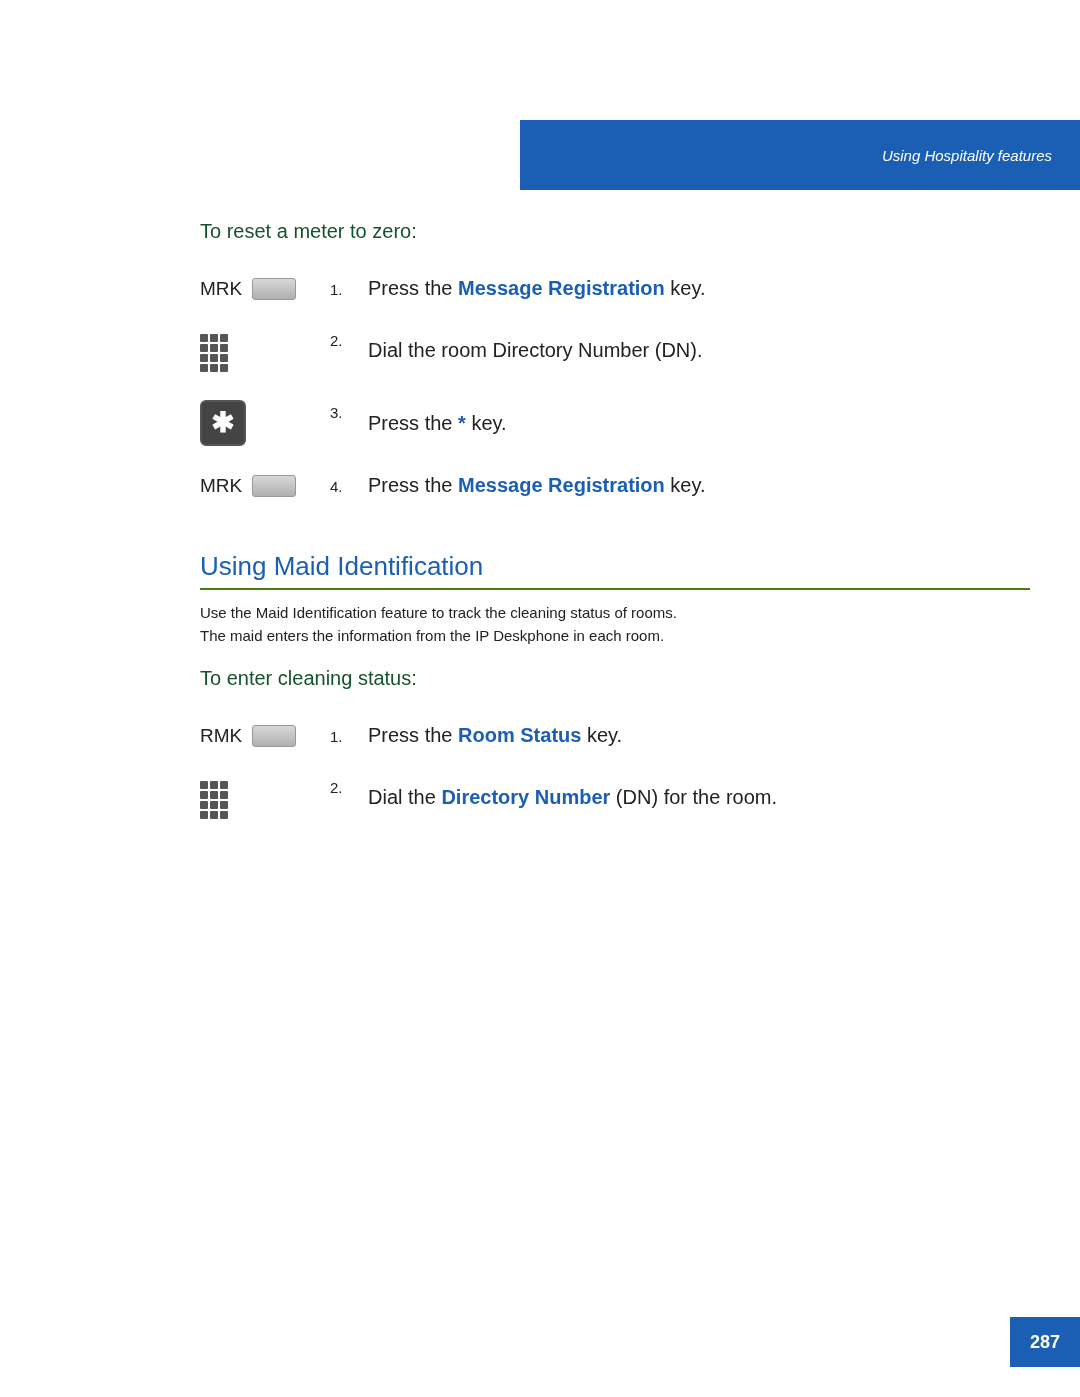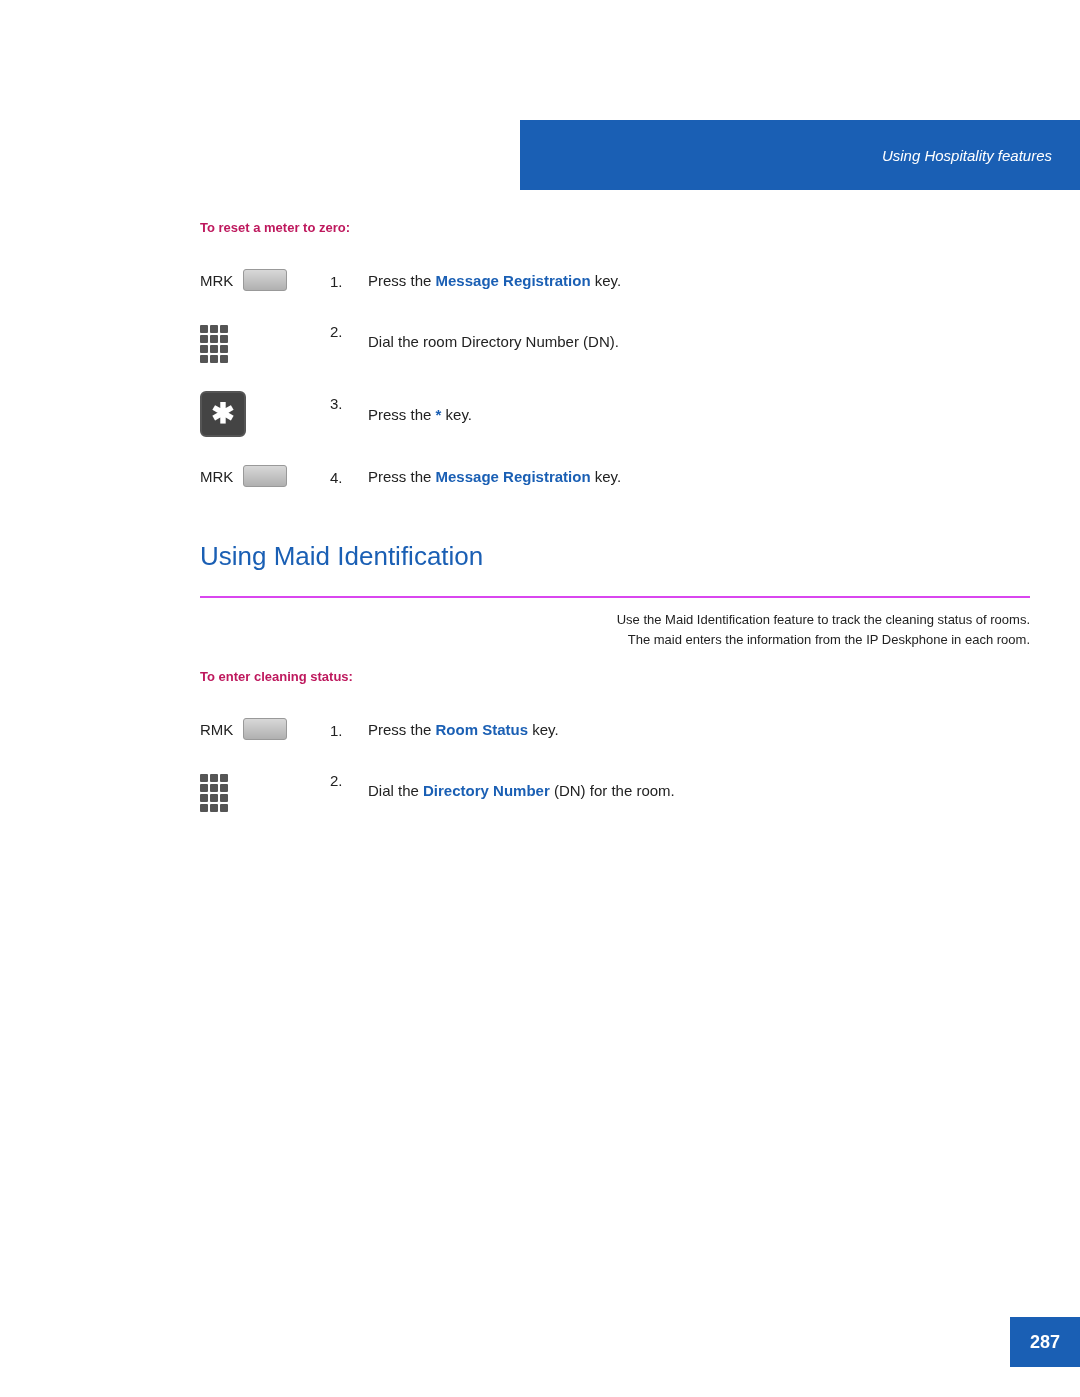--- a/index.html
+++ b/index.html
@@ -45,23 +45,23 @@
     .content {
       position: absolute;
       top: 220px;
       left: 200px;
       right: 50px;
       width: 830px;
     }
 
     
     .section-heading {
-      font-weight: bold;
-      font-size: 13px;
-      color: #be185d;
+      font-weight: normal;
+      font-size: 20px;
+      color: #14532d;
       margin-bottom: 20px;
     }
 
     
     .steps-table {
       width: 100%;
       border-collapse: collapse;
       margin-bottom: 10px;
     }
 
@@ -79,27 +79,27 @@
       width: 30px;
       vertical-align: top;
       padding-top: 18px;
       font-size: 15px;
       color: #222;
     }
 
     .step-text-cell {
       vertical-align: middle;
       padding: 14px 0 14px 8px;
-      font-size: 15px;
+      font-size: 20px;
       color: #222;
     }
 
     
     .mrk-label {
-      font-size: 15px;
+      font-size: 19px;
       font-weight: normal;
       color: #222;
       display: inline-block;
     }
 
     .key-button {
       display: inline-block;
       width: 44px;
       height: 22px;
       background: linear-gradient(180deg, #d8d8d8 0%, #b0b0b0 100%);
@@ -142,37 +142,36 @@
     
     .blue-link {
       color: #1a5fb4;
       font-weight: bold;
     }
 
     
     .section-title-container {
       margin-top: 40px;
       margin-bottom: 12px;
-      border-bottom: 2px solid #d946ef;
-      padding-bottom: 24px;
+      border-bottom: 2px solid #4d7c0f;
+      padding-bottom: 6px;
     }
 
     .section-title {
       font-size: 26px;
       color: #1a5fb4;
       font-weight: normal;
     }
 
     
     .description-para {
-      font-size: 13px;
+      font-size: 15px;
       color: #222;
       margin-bottom: 20px;
       line-height: 1.5;
-      text-align: right;
     }
 
     
     .page-number-badge {
       position: absolute;
       bottom: 30px;
       right: 0;
       width: 70px;
       height: 50px;
       background-color: #1a5fb4;

